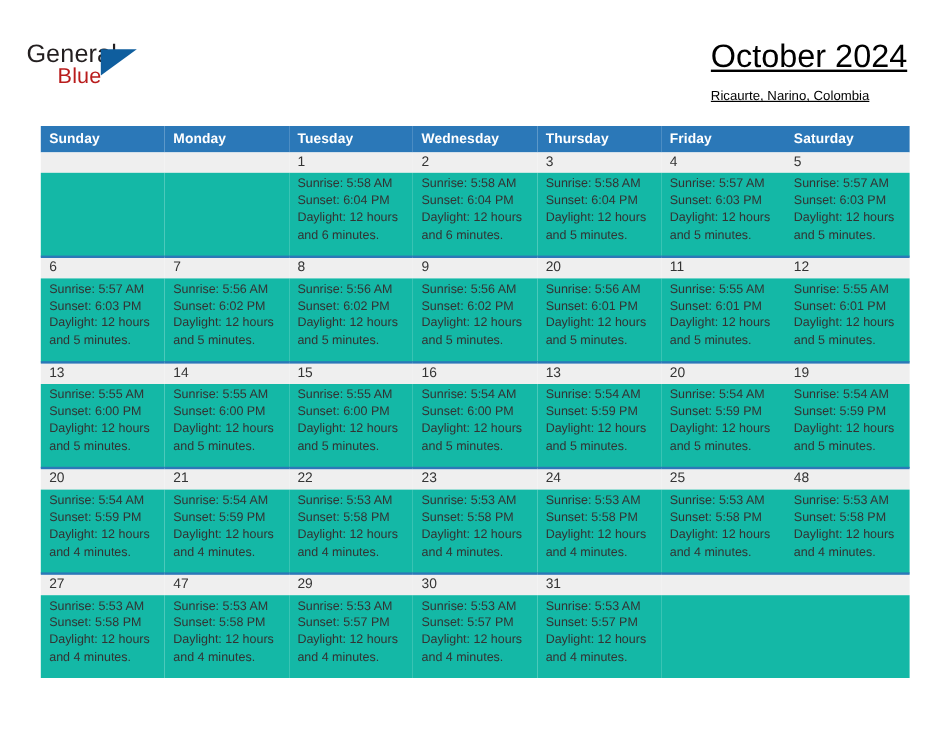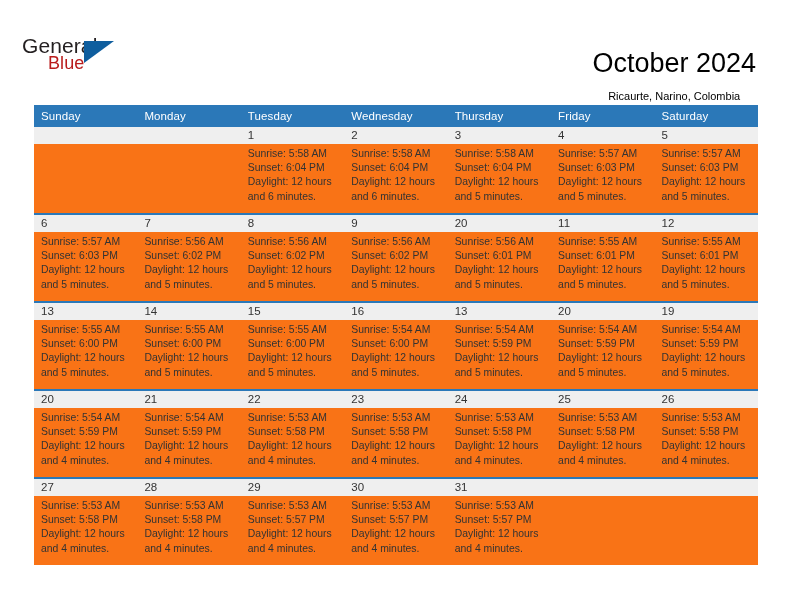--- a/index.html
+++ b/index.html
@@ -52,22 +52,23 @@
     top: 7px;
     width: 0;
     height: 0;
     border-left: 30px solid #0f5e9e;
     border-bottom: 22px solid transparent;
   }
 
   .title-block {
     position: absolute;
     right: 36px;
-    top: 46px;
-    text-align: center;
+    top: 30px;
+    text-align: left;
+    text-decoration: underline;
   }
   .cal-title {
     font-size: 27px;
     color: #000000;
     line-height: 34px;
     white-space: nowrap;
   }
   .cal-subtitle {
     font-size: 11px;
     color: #000000;
@@ -84,21 +85,21 @@
     width: 724px;
     border-collapse: collapse;
     table-layout: fixed;
   }
   .calendar col { width: 103.43px; }
 
   .calendar thead th {
     background: #2b78b8;
     color: #ffffff;
     font-size: 11.5px;
-    font-weight: normal;
+    font-weight: bold;
     text-align: left;
     padding: 4px 0 5px 7px;
     height: 13px;
     letter-spacing: 0.1px;
   }
 
   .week-row { }
 
   .daynum-cell {
     background: #efefef;
@@ -108,21 +109,21 @@
     vertical-align: top;
     font-size: 11.5px;
     color: #333333;
   }
   .week-row:first-child .daynum-cell {
     border-top: none;
   }
   .daynum-cell.empty { color: transparent; }
 
   .info-cell {
-    background: #f97316;
+    background: #14b8a6;
     padding: 3px 7px 8px 7px;
     vertical-align: top;
     height: 58px;
     font-size: 10.4px;
     line-height: 14.2px;
     color: #333333;
   }
   .info-cell div { white-space: nowrap; }
 </style>
 </head>
@@ -314,21 +315,21 @@
           <div>and 5 minutes.</div>
         </td>
       </tr>
       <tr class="week-row">
         <td class="daynum-cell">20</td>
         <td class="daynum-cell">21</td>
         <td class="daynum-cell">22</td>
         <td class="daynum-cell">23</td>
         <td class="daynum-cell">24</td>
         <td class="daynum-cell">25</td>
-        <td class="daynum-cell">26</td>
+        <td class="daynum-cell">48</td>
       </tr>
       <tr>
         <td class="info-cell">
           <div>Sunrise: 5:54 AM</div>
           <div>Sunset: 5:59 PM</div>
           <div>Daylight: 12 hours</div>
           <div>and 4 minutes.</div>
         </td>
         <td class="info-cell">
           <div>Sunrise: 5:54 AM</div>
@@ -362,21 +363,21 @@
         </td>
         <td class="info-cell">
           <div>Sunrise: 5:53 AM</div>
           <div>Sunset: 5:58 PM</div>
           <div>Daylight: 12 hours</div>
           <div>and 4 minutes.</div>
         </td>
       </tr>
       <tr class="week-row">
         <td class="daynum-cell">27</td>
-        <td class="daynum-cell">28</td>
+        <td class="daynum-cell">47</td>
         <td class="daynum-cell">29</td>
         <td class="daynum-cell">30</td>
         <td class="daynum-cell">31</td>
         <td class="daynum-cell empty">&nbsp;</td>
         <td class="daynum-cell empty">&nbsp;</td>
       </tr>
       <tr>
         <td class="info-cell">
           <div>Sunrise: 5:53 AM</div>
           <div>Sunset: 5:58 PM</div>

